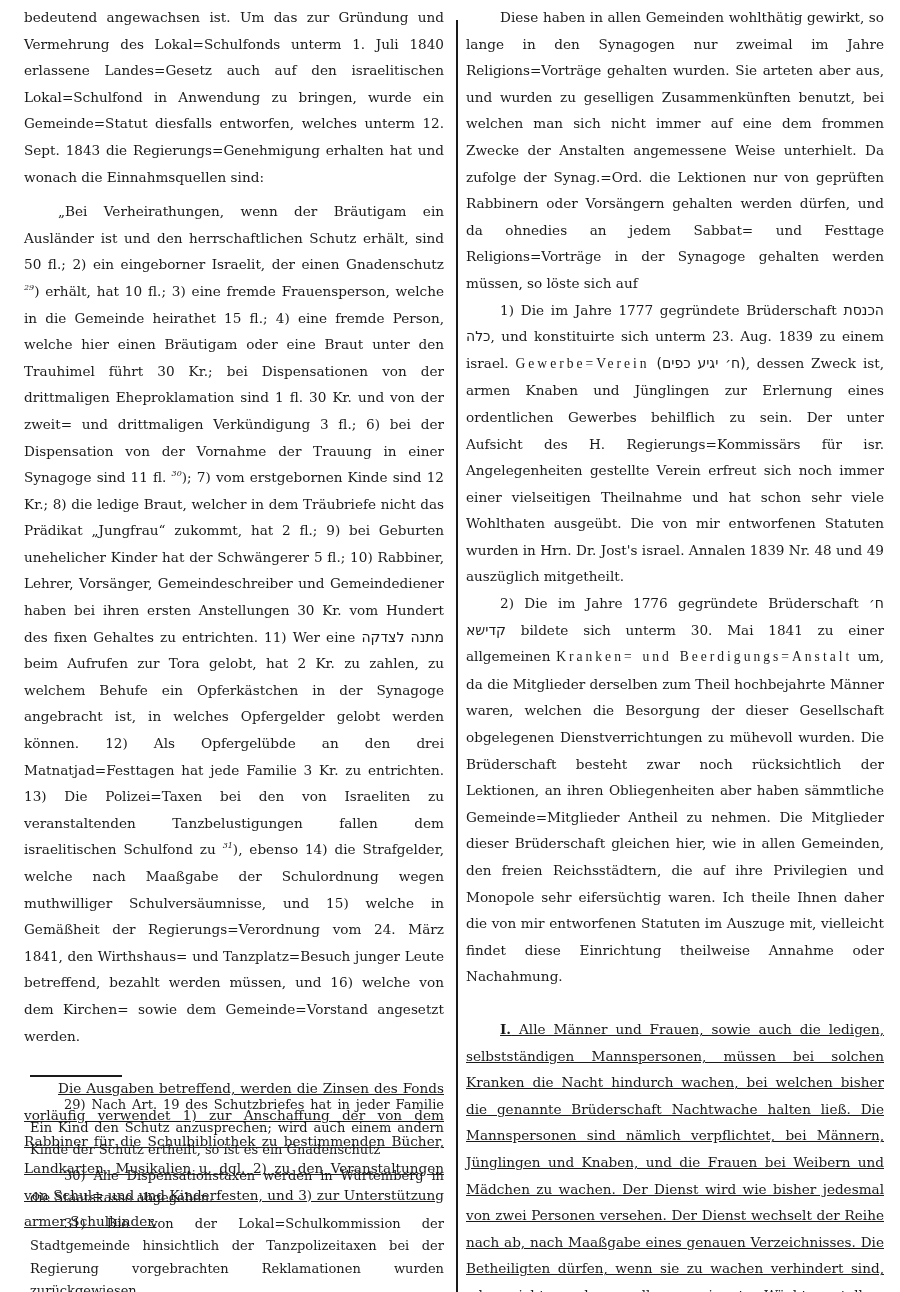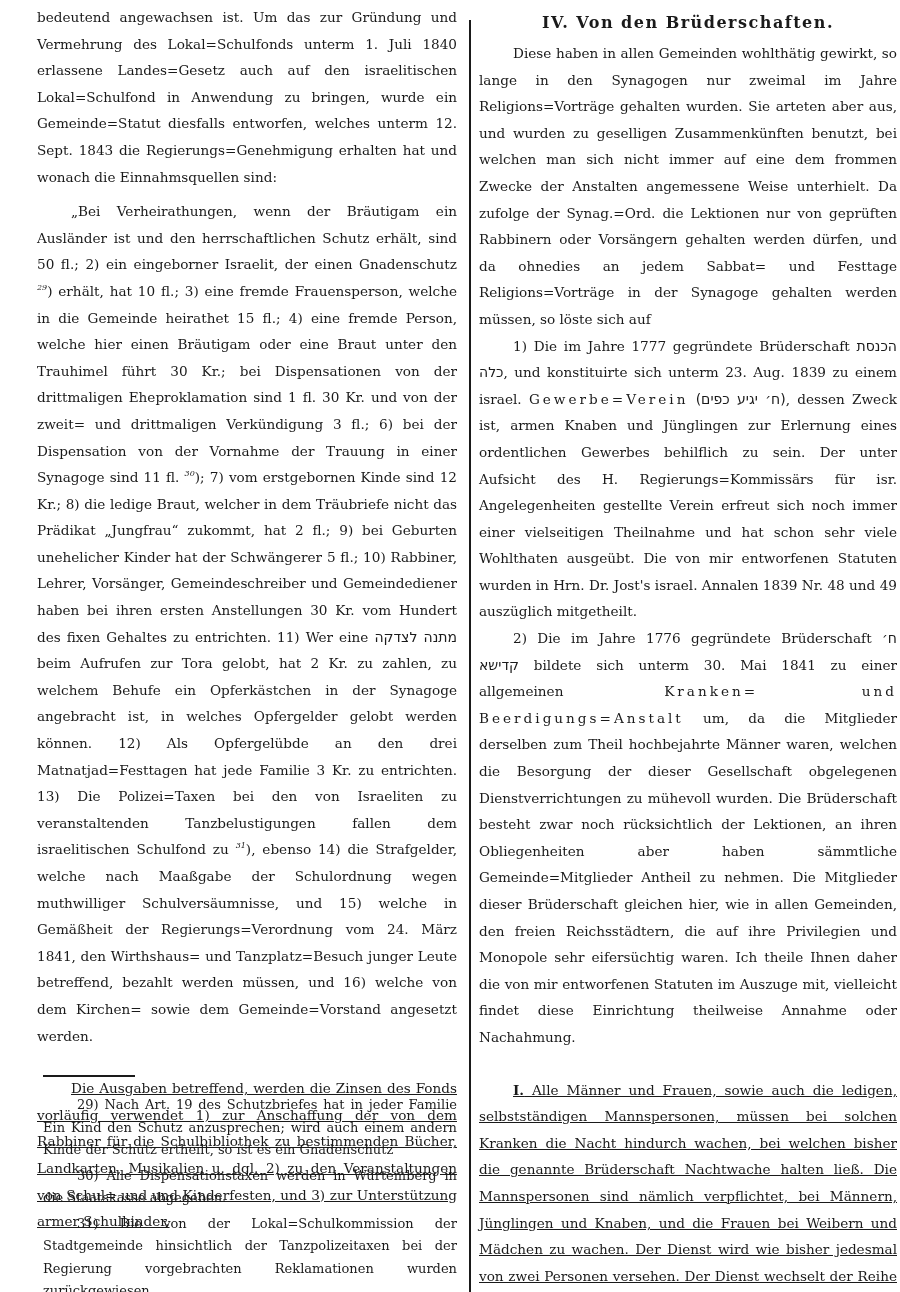--- a/index.html
+++ b/index.html
@@ -1,41 +1,41 @@
 <!DOCTYPE html>
 <html><head>
 <meta charset="utf-8">
 <style>
   html, body { margin: 0; padding: 0; background: #ffffff; }
   body {
     width: 900px; height: 1292px; overflow: hidden; position: relative;
     font-family: "DejaVu Serif", "Liberation Serif", serif;
     color: #1a1a1a;
   }
-  .page { position: absolute; left: 13px; top: 0; width: 884px; height: 1292px; }
+  .page { position: absolute; left: 0; top: 0; width: 884px; height: 1292px; }
   .col {
     position: absolute; top: 0;
     font-size: 13.6px; line-height: 26.6px;
     text-align: justify;
   }
   .col-left { left: 24px; width: 420px; top: 4px; }
   .col-right { left: 466px; width: 418px; top: 4px; }
   .col-rule {
     position: absolute; left: 456px; top: 20px; width: 2px; height: 1272px;
     background: #1a1a1a;
   }
   p { margin: 0; }
   .indent { text-indent: 34px; }
   .gap-m { margin-top: 8px; }
   .gap-l { margin-top: 26px; text-decoration: underline; }
   .heading {
     text-align: center; font-weight: bold; font-size: 16px;
     letter-spacing: 1.5px; margin: 6px 0 4px 0; line-height: 26px;
   }
-  .spaced { letter-spacing: 3px; }
+  .spaced { letter-spacing: 3px; font-family: Liberation Serif, serif; }
   .heb { font-family: "DejaVu Sans", sans-serif; direction: rtl; unicode-bidi: isolate; font-size: 14px; }
   .sup { font-size: 8px; vertical-align: super; line-height: 0; font-style: italic; }
   .bold { font-weight: bold; }
   .fn-rule {
     position: absolute; left: 30px; top: 1075px; width: 92px; height: 2px;
     background: #1a1a1a;
   }
   .footnotes {
     position: absolute; left: 30px; top: 1094px; width: 414px;
     font-size: 13px; line-height: 22.5px; text-align: justify;
@@ -59,21 +59,20 @@
 
   <div class="footnotes">
     <p class="indent">29) Nach Art. 19 des Schutzbriefes hat in jeder Familie Ein Kind den Schutz anzusprechen; wird auch einem andern Kinde der Schutz ertheilt, so ist es ein Gnadenschutz</p>
     <p class="indent">30) Alle Dispensationstaxen werden in Würtemberg in die Staatskasse abgegeben.</p>
     <p class="indent">31) Die von der Lokal=Schulkommission der Stadtgemeinde hinsichtlich der Tanzpolizeitaxen bei der Regierung vorgebrachten Reklamationen wurden zurückgewiesen.</p>
   </div>
 
   <div class="col-rule"></div>
 
   <div class="col col-right">
-    <div class="heading">IV. Von den Brüderschaften.</div>
 
     <p class="indent">Diese haben in allen Gemeinden wohlthätig gewirkt, so lange in den Synagogen nur zweimal im Jahre Religions=Vorträge gehalten wurden. Sie arteten aber aus, und wurden zu geselligen Zusammenkünften benutzt, bei welchen man sich nicht immer auf eine dem frommen Zwecke der Anstalten angemessene Weise unterhielt. Da zufolge der Synag.=Ord. die Lektionen nur von geprüften Rabbinern oder Vorsängern gehalten werden dürfen, und da ohnedies an jedem Sabbat= und Festtage Religions=Vorträge in der Synagoge gehalten werden müssen, so löste sich auf</p>
 
     <p class="indent"><span>1) Die im Jahre 1777 gegründete Brüderschaft</span> <span class="heb">הכנסת כלה</span><span>, und konstituirte sich unterm 23. Aug. 1839 zu einem israel.</span> <span class="spaced">Gewerbe=Verein</span> <span class="heb">(ח׳ יגיע כפים)</span><span>, dessen Zweck ist, armen Knaben und Jünglingen zur Erlernung eines ordentlichen Gewerbes behilflich zu sein. Der unter Aufsicht des H. Regierungs=Kommissärs für isr. Angelegenheiten gestellte Verein erfreut sich noch immer einer vielseitigen Theilnahme und hat schon sehr viele Wohlthaten ausgeübt. Die von mir entworfenen Statuten wurden in Hrn. Dr. Jost's israel. Annalen 1839 Nr. 48 und 49 auszüglich mitgetheilt.</span></p>
 
     <p class="indent"><span>2) Die im Jahre 1776 gegründete Brüderschaft</span> <span class="heb">ח׳ קדישא</span> <span>bildete sich unterm 30. Mai 1841 zu einer allgemeinen</span> <span class="spaced">Kranken= und Beerdigungs=Anstalt</span> <span>um, da die Mitglieder derselben zum Theil hochbejahrte Männer waren, welchen die Besorgung der dieser Gesellschaft obgelegenen Dienstverrichtungen zu mühevoll wurden. Die Brüderschaft besteht zwar noch rücksichtlich der Lektionen, an ihren Obliegenheiten aber haben sämmtliche Gemeinde=Mitglieder Antheil zu nehmen. Die Mitglieder dieser Brüderschaft gleichen hier, wie in allen Gemeinden, den freien Reichsstädtern, die auf ihre Privilegien und Monopole sehr eifersüchtig waren. Ich theile Ihnen daher die von mir entworfenen Statuten im Auszuge mit, vielleicht findet diese Einrichtung theilweise Annahme oder Nachahmung.</span></p>
 
     <p class="indent gap-l"><span class="bold">I.</span> <span>Alle Männer und Frauen, sowie auch die ledigen, selbstständigen Mannspersonen, müssen bei solchen Kranken die Nacht hindurch wachen, bei welchen bisher die genannte Brüderschaft Nachtwache halten ließ. Die Mannspersonen sind nämlich verpflichtet, bei Männern, Jünglingen und Knaben, und die Frauen bei Weibern und Mädchen zu wachen. Der Dienst wird wie bisher jedesmal von zwei Personen versehen. Der Dienst wechselt der Reihe nach ab, nach Maaßgabe eines genauen Verzeichnisses. Die Betheiligten dürfen, wenn sie zu wachen verhindert sind, oder nicht wachen wollen, geeignete Wächter stellen. Personen, welche das sechzigste Altersjahr zurückgelegt haben, brauchen nicht mehr zu wachen. Die übrigen Dienste, nämlich das Wachen am Tage bei Kranken, die Reinigung der Leichen, das Bewachen derselben und dergleichen haben die Männer und Frauen, welche Mitglieder der Chebra=Kadischa und der Frauen=Chebra sind, wie bisher zu besorgen. Die Chebra=Kadischa behält sich vor, von ver=</span></p>
   </div>
 

